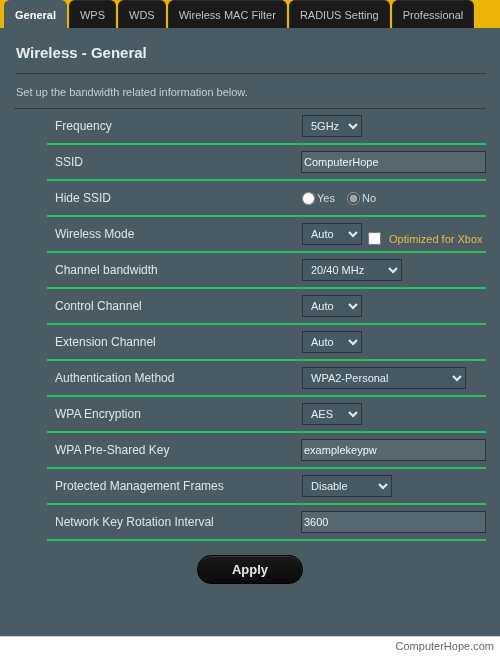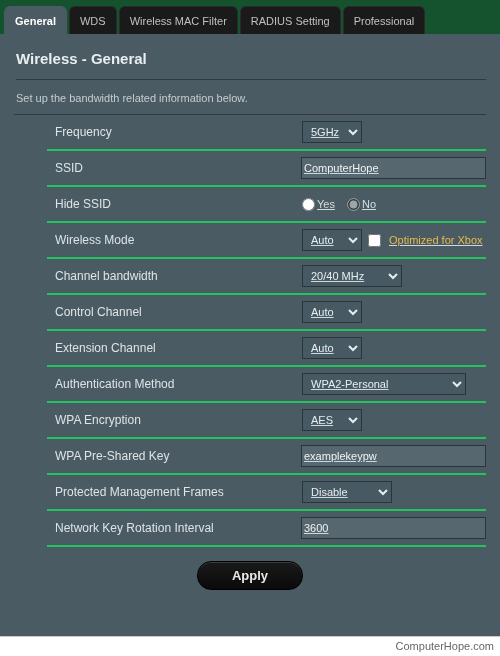--- a/index.html
+++ b/index.html
@@ -13,22 +13,22 @@
   }
   .panel {
     width: 500px;
     height: 636px;
     background: #4a5b64;
     color: #cfd8da;
     position: relative;
   }
   .tabs {
     display: flex;
-    background: #14532d;
-    height: 34px;
+    background: #eab308;
+    height: 28px;
     padding-left: 4px;
     gap: 2px;
     align-items: flex-end;
   }
   .tab {
     background: #1a1a1a;
     color: #c0c0c0;
     padding: 8px 10px 7px 10px;
     font-size: 11px;
     border-top-left-radius: 6px;
@@ -72,23 +72,22 @@
   }
   .label-cell {
     width: 255px;
     padding-left: 8px;
     color: #dde4e6;
     font-size: 12px;
   }
   .control-cell {
     flex: 1;
     display: flex;
-    align-items: center;
+    align-items: flex-end;
     gap: 6px;
-    text-decoration: underline;
   }
   select {
     background: #475962;
     color: #e8eef0;
     border: 1px solid #2a353b;
     font-size: 11px;
     padding: 3px 4px;
     height: 22px;
     font-family: inherit;
   }
@@ -154,20 +153,21 @@
     padding: 3px 6px 0 0;
   }
 </style>
 </head>
 <body>
 
 <div class="panel">
 
   <div class="tabs">
     <div class="tab active">General</div>
+    <div class="tab">WPS</div>
     <div class="tab">WDS</div>
     <div class="tab">Wireless MAC Filter</div>
     <div class="tab">RADIUS Setting</div>
     <div class="tab">Professional</div>
   </div>
 
   <div class="content">
     <div class="page-title">Wireless - General</div>
     <div class="instruction">Set up the bandwidth related information below.</div>
 

